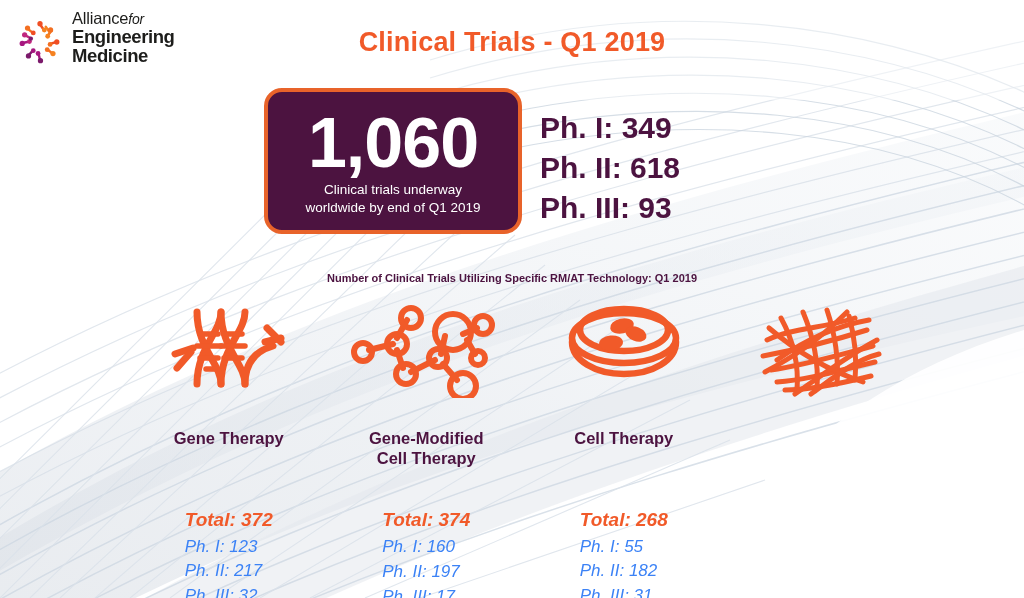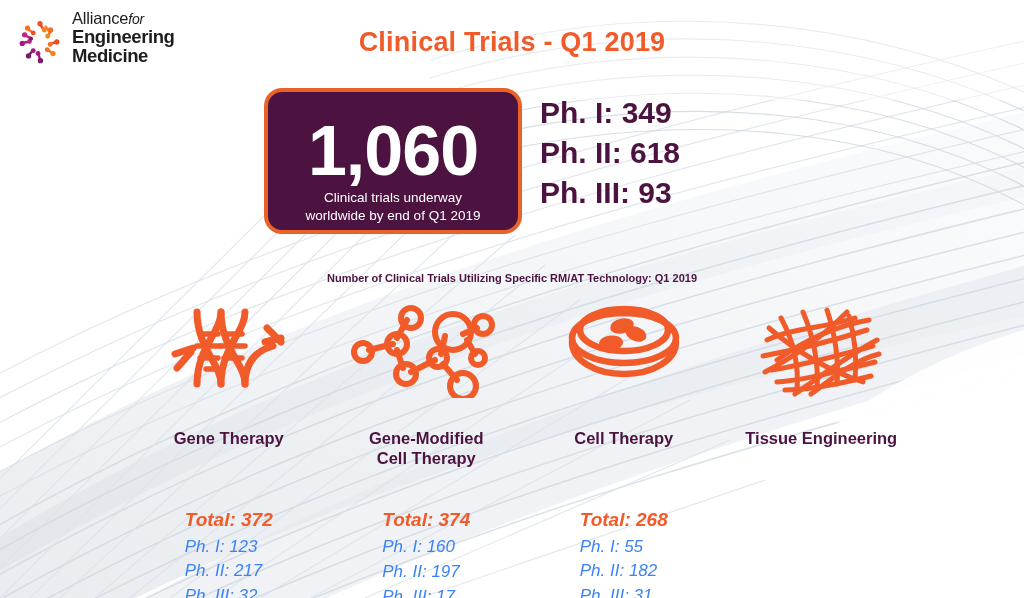--- a/index.html
+++ b/index.html
@@ -85,21 +85,21 @@
     width: 258px;
     height: 146px;
     background: #4C1340;
     border: 4px solid #E8632A;
     border-radius: 18px;
     z-index: 5;
     display: flex;
     flex-direction: column;
     align-items: center;
     justify-content: flex-start;
-    padding-top: 24px;
+    padding-top: 16px;
   }
   .stat-number {
     font-size: 70px;
     font-weight: 700;
     color: #ffffff;
     line-height: 1.02;
     letter-spacing: -1px;
   }
   .stat-caption {
     margin-top: 2px;
@@ -107,21 +107,21 @@
     font-weight: 400;
     color: #ffffff;
     text-align: center;
     line-height: 1.33;
   }
 
   
   .phase-summary {
     position: absolute;
     left: 540px;
-    top: 93px;
+    top: 108px;
     z-index: 5;
     color: #4C1340;
     font-size: 30px;
     font-weight: 700;
     line-height: 1.33;
     white-space: nowrap;
   }
 
   
   .section-heading {
@@ -449,17 +449,16 @@
             <path d="M76 12 C 84 36, 88 60, 86 86"></path>
             <path d="M98 18 C 104 40, 106 62, 104 82"></path>
             <path d="M18 30 C 46 54, 76 72, 112 84"></path>
             <path d="M26 62 C 54 42, 84 28, 118 22"></path>
             <path d="M44 96 C 70 78, 96 58, 126 42"></path>
             <path d="M14 74 C 40 60, 66 44, 96 14"></path>
             <path d="M60 96 C 82 80, 104 62, 128 56"></path>
           </g>
         </svg>
       </div>
-      <div class="tech-label">Tissue Engineering</div>
     </div>
 
   </div>
 </div>
 
 </body></html>

